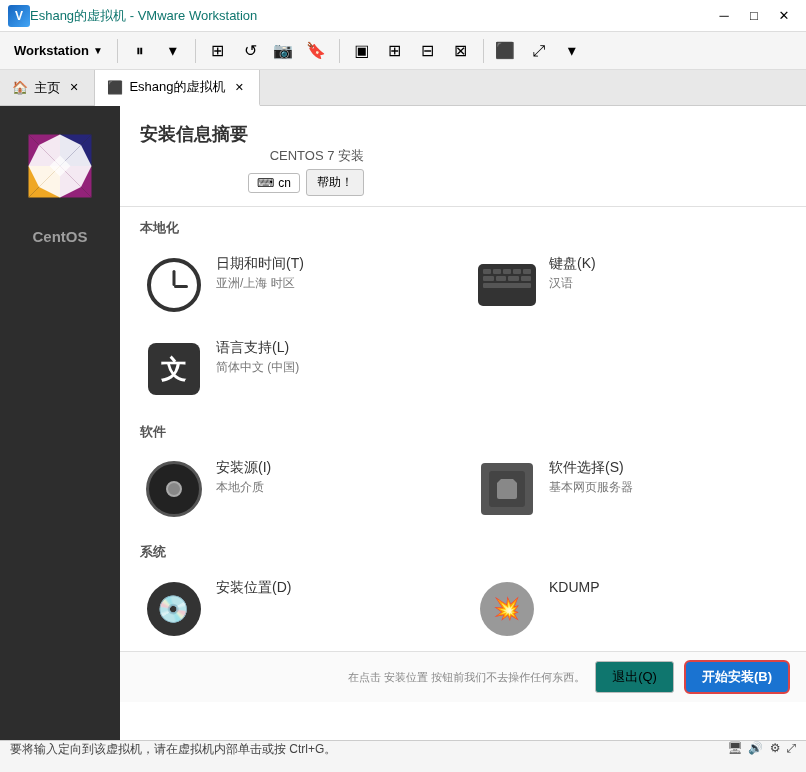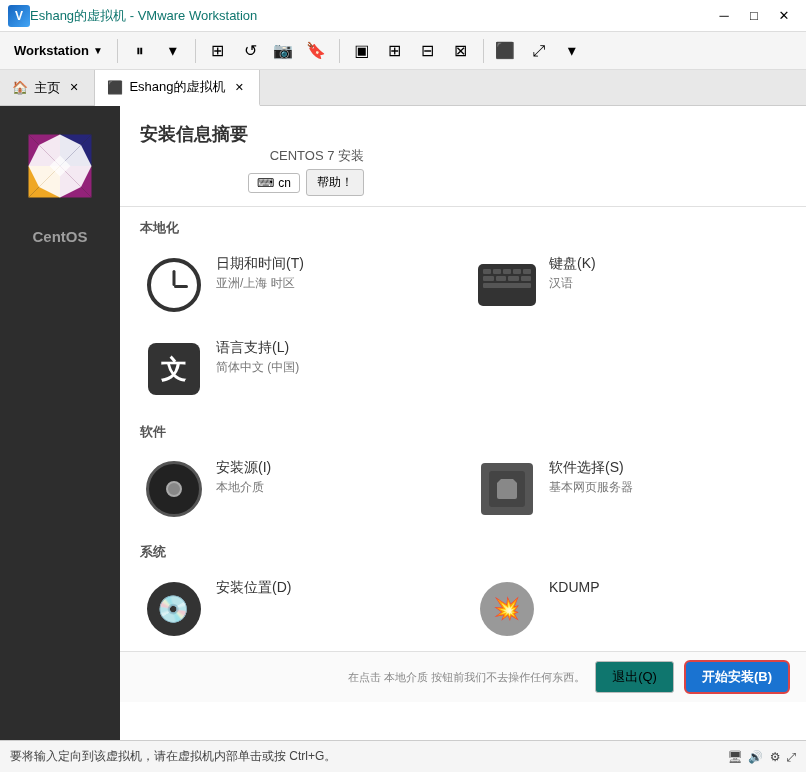--- a/index.html
+++ b/index.html
@@ -109,21 +109,21 @@
       width: 60px; height: 60px; flex-shrink: 0;
       display: flex; align-items: center; justify-content: center;
     }
     .item-info { display: flex; flex-direction: column; }
     .item-title { font-size: 14px; color: #333; font-weight: 500; }
     .item-subtitle { font-size: 12px; color: #777; margin-top: 2px; }
 
     
     .bottom-bar {
       height: 32px; background: #f5f5f5; border-top: 1px solid #ccc;
-      display: flex; align-items: center; padding: 0 10px; font-size: 12px; color: #444;
+      display: flex; align-items: flex-start; padding: 0 10px; font-size: 12px; color: #444;
       gap: 10px;
     }
     .bottom-icons { margin-left: auto; display: flex; gap: 6px; align-items: center; }
 
     
     .action-area {
       display: flex; justify-content: flex-end; align-items: center;
       padding: 8px 16px; gap: 10px; border-top: 1px solid #e0e0e0;
       background: #fafafa;
     }
@@ -359,21 +359,21 @@
             </div>
           </div>
           <div class="item-info">
             <span class="item-title">KDUMP</span>
             <span class="item-subtitle"></span>
           </div>
         </div>
       </div>
 
       <div class="action-area">
-        <span class="action-note">在点击 本地介质 按钮前我们不去操作任何东西。</span>
+        <span class="action-note">在点击 安装位置 按钮前我们不去操作任何东西。</span>
         <button class="btn-exit">退出(Q)</button>
         <button class="btn-install">开始安装(B)</button>
       </div>
     </div>
   </div>
 </div>
 
 <div class="bottom-bar">
   <span>要将输入定向到该虚拟机，请在虚拟机内部单击或按 Ctrl+G。</span>
   <div class="bottom-icons">

